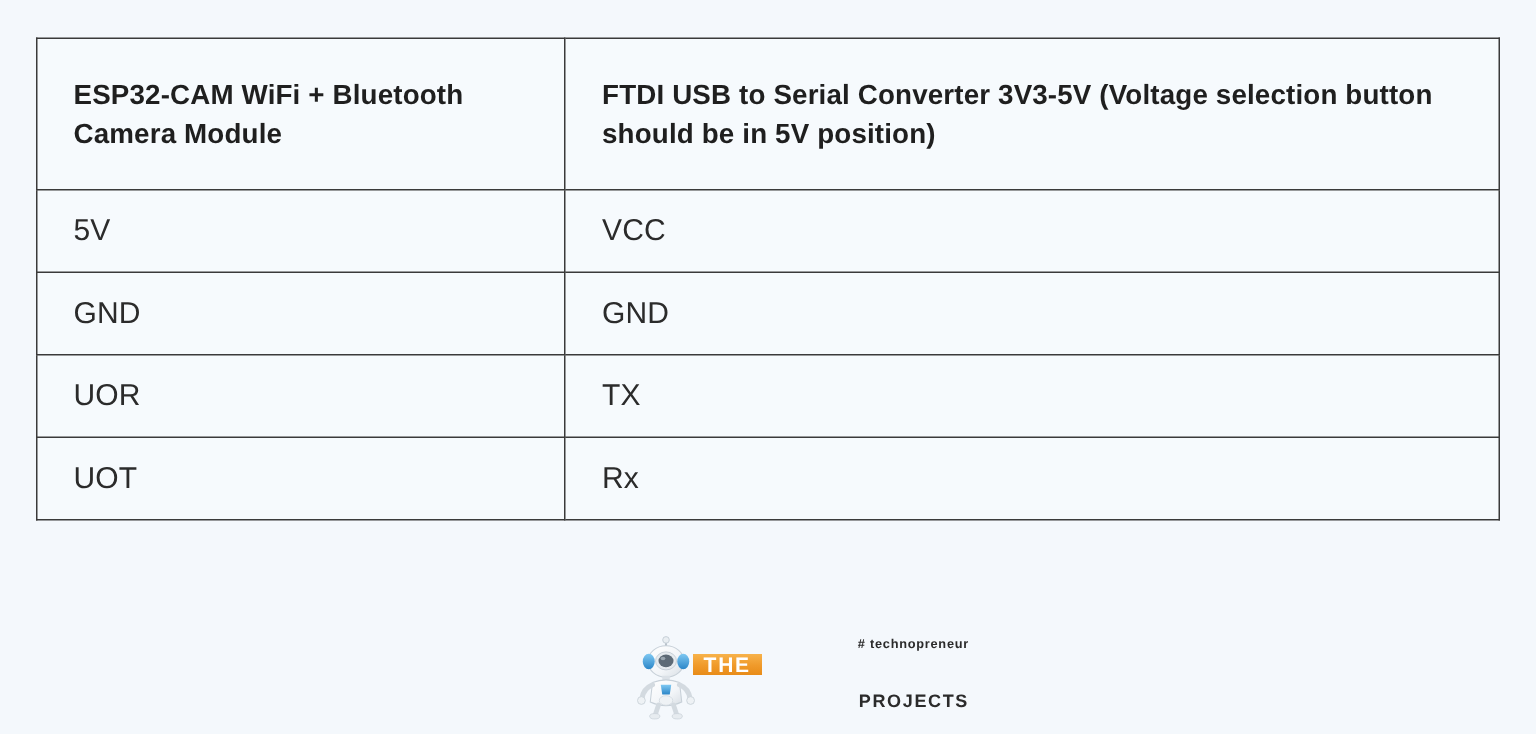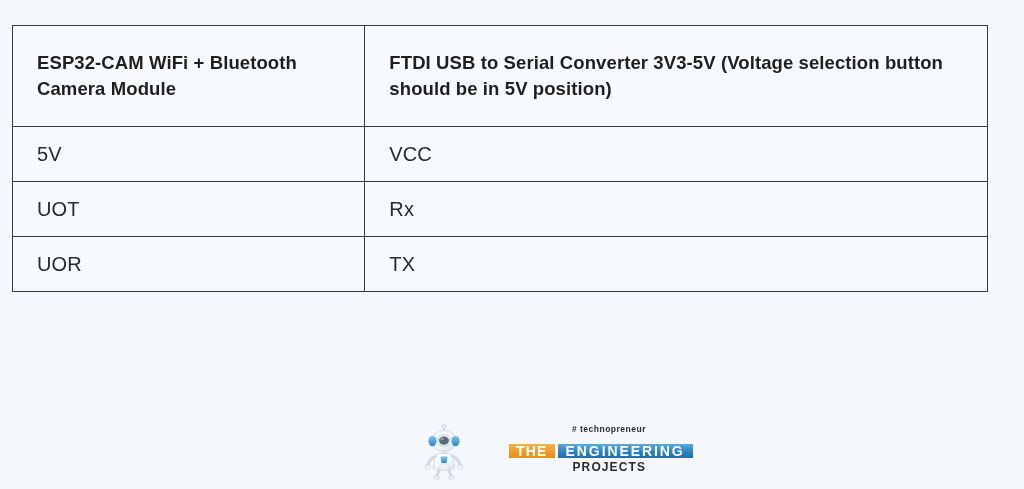--- a/index.html
+++ b/index.html
@@ -17,21 +17,21 @@
 
   .page {
     position: absolute;
     inset: 0;
     background: #f4f8fc;
   }
 
   
   .pin-table {
     position: absolute;
-    left: 12px;
+    left: 24px;
     top: 25px;
     width: 976px;
     border-collapse: collapse;
     table-layout: fixed;
     background: #f6fafd;
   }
   .pin-table td {
     border: 1px solid #3a3a3a;
     background: #f6fafd;
     padding: 0 0 0 24px;
@@ -94,22 +94,21 @@
     letter-spacing: 0.5px;
     white-space: nowrap;
   }
 
   .bar {
     position: absolute;
     left: 0;
     top: 16px;
     display: flex;
     height: 22px;
-    align-items: flex-end;
-    margin-left: 47px;
+    align-items: flex-start;
   }
   .bar-the {
     background: linear-gradient(180deg, #f7b24a 0%, #f09a2a 55%, #e88c18 100%);
     color: #ffffff;
     font-weight: bold;
     font-size: 14px;
     letter-spacing: 1.2px;
     padding: 0 7px;
     display: flex;
     align-items: center;
@@ -165,36 +164,44 @@
 
       <tr class="data-row">
         <td>
           <span class="cell-text">5V</span>
         </td>
         <td>
           <span class="cell-text">VCC</span>
         </td>
       </tr>
 
+      <tr class="data-row">
+        <td>
+          <span class="cell-text">GND</span>
+        </td>
+        <td>
+          <span class="cell-text">GND</span>
+        </td>
+      </tr>
+
+      <tr class="data-row">
+        <td>
+          <span class="cell-text">UOR</span>
+        </td>
+        <td>
+          <span class="cell-text">TX</span>
+        </td>
+      </tr>
 
       <tr class="data-row">
         <td>
           <span class="cell-text">UOT</span>
         </td>
         <td>
           <span class="cell-text">Rx</span>
-        </td>
-      </tr>
-
-      <tr class="data-row">
-        <td>
-          <span class="cell-text">UOR</span>
-        </td>
-        <td>
-          <span class="cell-text">TX</span>
         </td>
       </tr>
 
 
     </tbody>
   </table>
 
   <div class="logo">
 
     <svg class="robot" viewBox="0 0 52 58">
@@ -239,20 +246,19 @@
       <path d="M31 48 L33 54" stroke="#d3dae0" stroke-width="3.2" stroke-linecap="round"></path>
       <ellipse cx="18.5" cy="55.5" rx="3.4" ry="1.8" fill="#e7ecf0" stroke="#cbd3da" stroke-width="0.5"></ellipse>
       <ellipse cx="33.5" cy="55.5" rx="3.4" ry="1.8" fill="#e7ecf0" stroke="#cbd3da" stroke-width="0.5"></ellipse>
     </svg>
 
     <div class="logo-right">
       <div class="tagline"># technopreneur</div>
       <div class="bar">
         <div class="bar-the">THE</div>
         <div class="bar-gap"></div>
-        <div class="bar-eng">ENGINEERING</div>
       </div>
       <div class="projects">PROJECTS</div>
     </div>
 
   </div>
 
 </div>
 
 </body></html>

